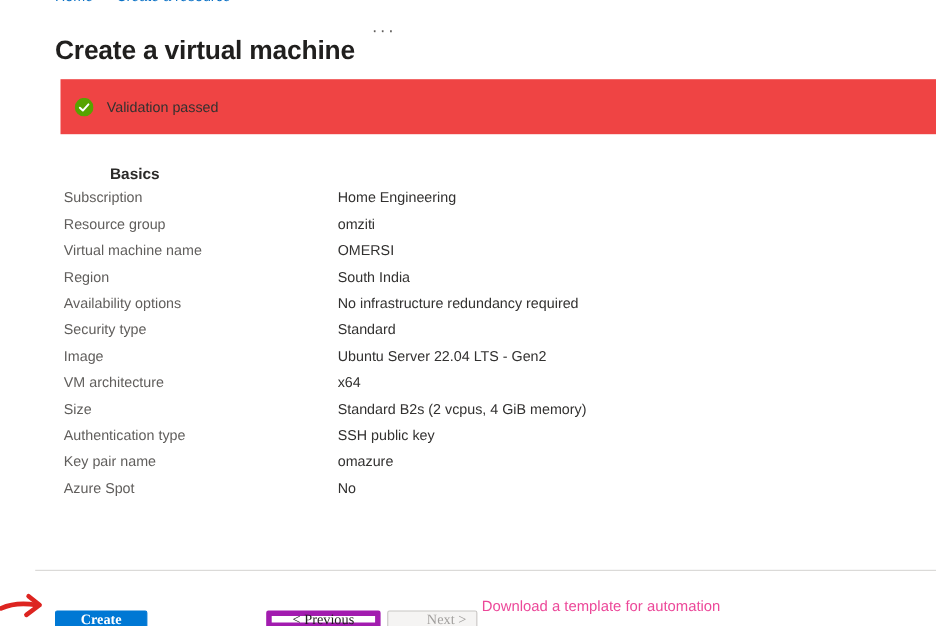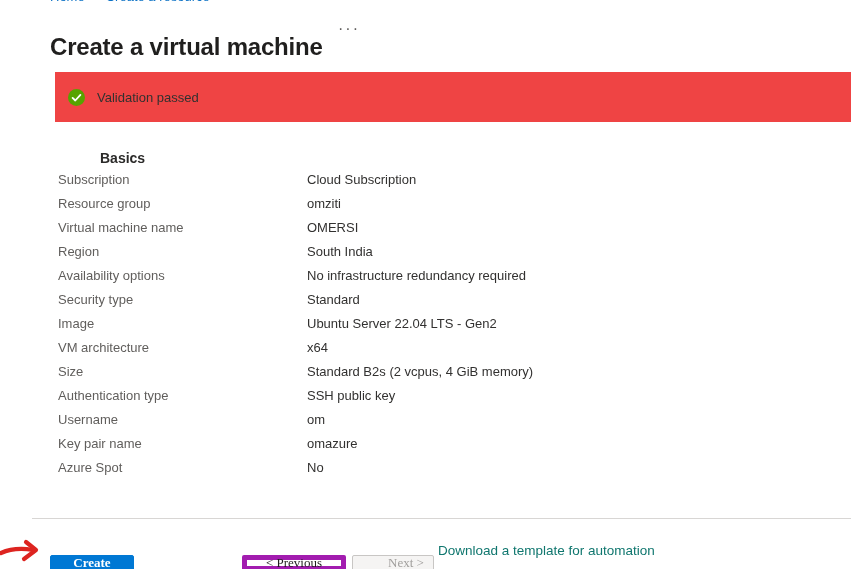--- a/index.html
+++ b/index.html
@@ -59,21 +59,21 @@
   .btn-previous {
     left: 242px; width: 104px;
     background: #ffffff; border: 5px solid #a21caf; color: #201f1e;
   }
   .btn-next {
     left: 352px; width: 82px;
     background: #f5f4f3; border: 1px solid #c8c6c4; color: #a19f9d; cursor: default; padding-left: 26px;
   }
   .download-link {
     position: absolute; left: 438px; top: 543px;
-    font-size: 13.5px; color: #0f766e; text-decoration: none; cursor: pointer; white-space: nowrap;
+    font-size: 13.5px; color: #ec4899; text-decoration: none; cursor: pointer; white-space: nowrap;
   }
 
   .red-arrow { position: absolute; left: 0; top: 537px; width: 50px; height: 30px; }
 </style>
 </head>
 <body>
 
 <div class="breadcrumb-strip">
   <div class="breadcrumb-inner">
     <a class="crumb">Home</a><span class="crumb-sep">&gt;</span><a class="crumb">Create a resource</a><span class="crumb-sep">&gt;</span>
@@ -92,21 +92,21 @@
   </svg>
   <span class="banner-text">Validation passed</span>
 </div>
 
 <div class="basics-heading">Basics</div>
 
 <div class="rows">
 
     <div class="row">
       <span class="row-label">Subscription</span>
-      <span class="row-value">Cloud Subscription</span>
+      <span class="row-value">Home Engineering</span>
     </div>
 
     <div class="row">
       <span class="row-label">Resource group</span>
       <span class="row-value">omziti</span>
     </div>
 
     <div class="row">
       <span class="row-label">Virtual machine name</span>
       <span class="row-value">OMERSI</span>
@@ -140,24 +140,20 @@
     <div class="row">
       <span class="row-label">Size</span>
       <span class="row-value">Standard B2s (2 vcpus, 4 GiB memory)</span>
     </div>
 
     <div class="row">
       <span class="row-label">Authentication type</span>
       <span class="row-value">SSH public key</span>
     </div>
 
-    <div class="row">
-      <span class="row-label">Username</span>
-      <span class="row-value">om</span>
-    </div>
 
     <div class="row">
       <span class="row-label">Key pair name</span>
       <span class="row-value">omazure</span>
     </div>
 
     <div class="row">
       <span class="row-label">Azure Spot</span>
       <span class="row-value">No</span>
     </div>

